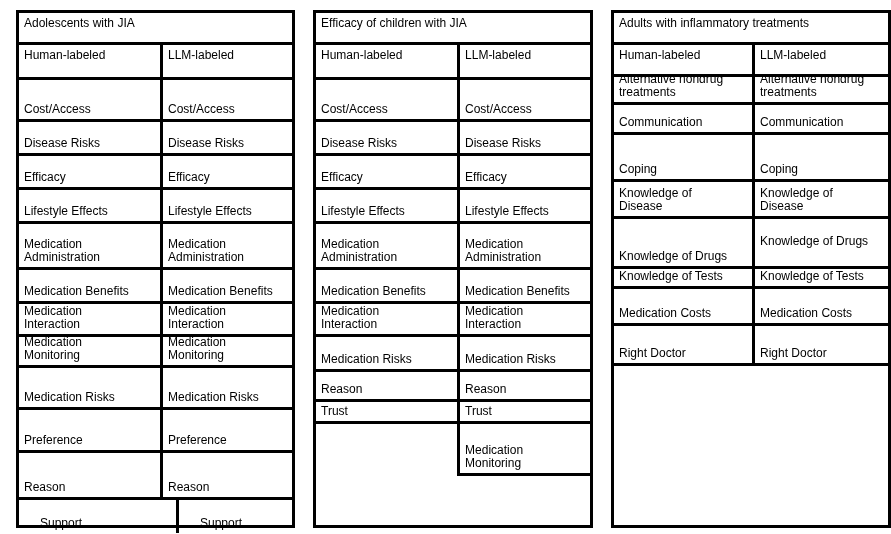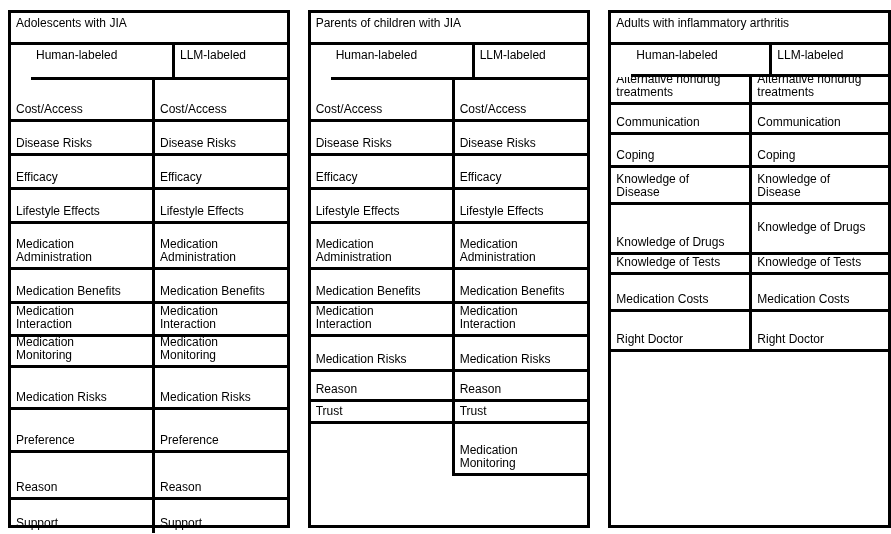--- a/index.html
+++ b/index.html
@@ -1,17 +1,17 @@
 <!DOCTYPE html>
 <html><head>
 <meta charset="utf-8">
 <style>
   html,body{margin:0;padding:0;background:#ffffff;}
   body{width:891px;height:534px;font-family:"Liberation Sans",sans-serif;color:#000;}
-  .figure{padding:10px 0 0 8px;display:flex;align-items:flex-start;gap:18px;}
+  .figure{padding:10px 0 0 16px;display:flex;align-items:flex-start;gap:18px;}
   .group{border:3px solid #000;box-sizing:border-box;height:518px;background:#fff;}
   .g1{width:292px;}
   .g2{width:293px;}
   .g3{width:293px;}
   .row{display:flex;box-sizing:border-box;}
   .cell{
     box-sizing:border-box;
     display:flex;
     align-items:flex-end;
     padding:0 4px 3px 5px;
@@ -21,23 +21,23 @@
     font-size:12px;
     line-height:13px;
   }
   .c1{border-right:3px solid #000;}
   .g1 .c1{width:144px;} .g1 .c2{flex:1;}
   .g2 .c1{width:144px;} .g2 .c2{flex:1;}
   .g3 .c1{width:141px;} .g3 .c2{flex:1;}
   .top{align-items:flex-start;padding-top:4px;}
   .va-c{align-items:center;}
   .full{width:100%;border-right:none;}
-  .row.last .cell{border-bottom:none;}
+  .row.last .cell{border-bottom:none;margin-left:16px;}
   .title-row{height:32px;}
-  .head-row{height:35px;margin-left:20px;}
+  .head-row{height:35px;}
   .g3 .head-row{height:32px;}
   
   .combo{height:89px;}
   .half{display:flex;flex-direction:column;box-sizing:border-box;}
   .halfA{width:144px;}
   .halfB{flex:1;}
   .seg{height:52px;border-right:3px solid #000;box-sizing:border-box;}
   .mm{height:52px;}
   .rest{flex:1;}
   
@@ -107,21 +107,21 @@
       <div class="cell c2">Reason</div>
     </div>
     <div class="row last" style="height:33px">
       <div class="cell c1">Support</div>
       <div class="cell c2">Support</div>
     </div>
   </div>
 
   <div class="group g2">
     <div class="row title-row">
-      <div class="cell top full">Parents of children with JIA</div>
+      <div class="cell top full">Efficacy of children with JIA</div>
     </div>
     <div class="row head-row">
       <div class="cell top c1">Human-labeled</div>
       <div class="cell top c2">LLM-labeled</div>
     </div>
     <div class="row" style="height:42px">
       <div class="cell c1">Cost/Access</div>
       <div class="cell c2">Cost/Access</div>
     </div>
     <div class="row" style="height:34px">
@@ -172,37 +172,37 @@
       <div class="half halfB">
         <div class="cell mm">Medication
 Monitoring</div>
         <div class="rest"></div>
       </div>
     </div>
   </div>
 
   <div class="group g3">
     <div class="row title-row">
-      <div class="cell top full">Adults with inflammatory arthritis</div>
+      <div class="cell top full">Adults with inflammatory treatments</div>
     </div>
     <div class="row head-row">
       <div class="cell top c1">Human-labeled</div>
       <div class="cell top c2">LLM-labeled</div>
     </div>
     <div class="row" style="height:28px">
       <div class="cell c1">Alternative nondrug
 treatments</div>
       <div class="cell c2">Alternative nondrug
 treatments</div>
     </div>
     <div class="row" style="height:30px">
       <div class="cell c1">Communication</div>
       <div class="cell c2">Communication</div>
     </div>
-    <div class="row" style="height:33px">
+    <div class="row" style="height:47px">
       <div class="cell c1">Coping</div>
       <div class="cell c2">Coping</div>
     </div>
     <div class="row" style="height:37px">
       <div class="cell c1">Knowledge of
 Disease</div>
       <div class="cell c2">Knowledge of
 Disease</div>
     </div>
     <div class="row" style="height:50px">

